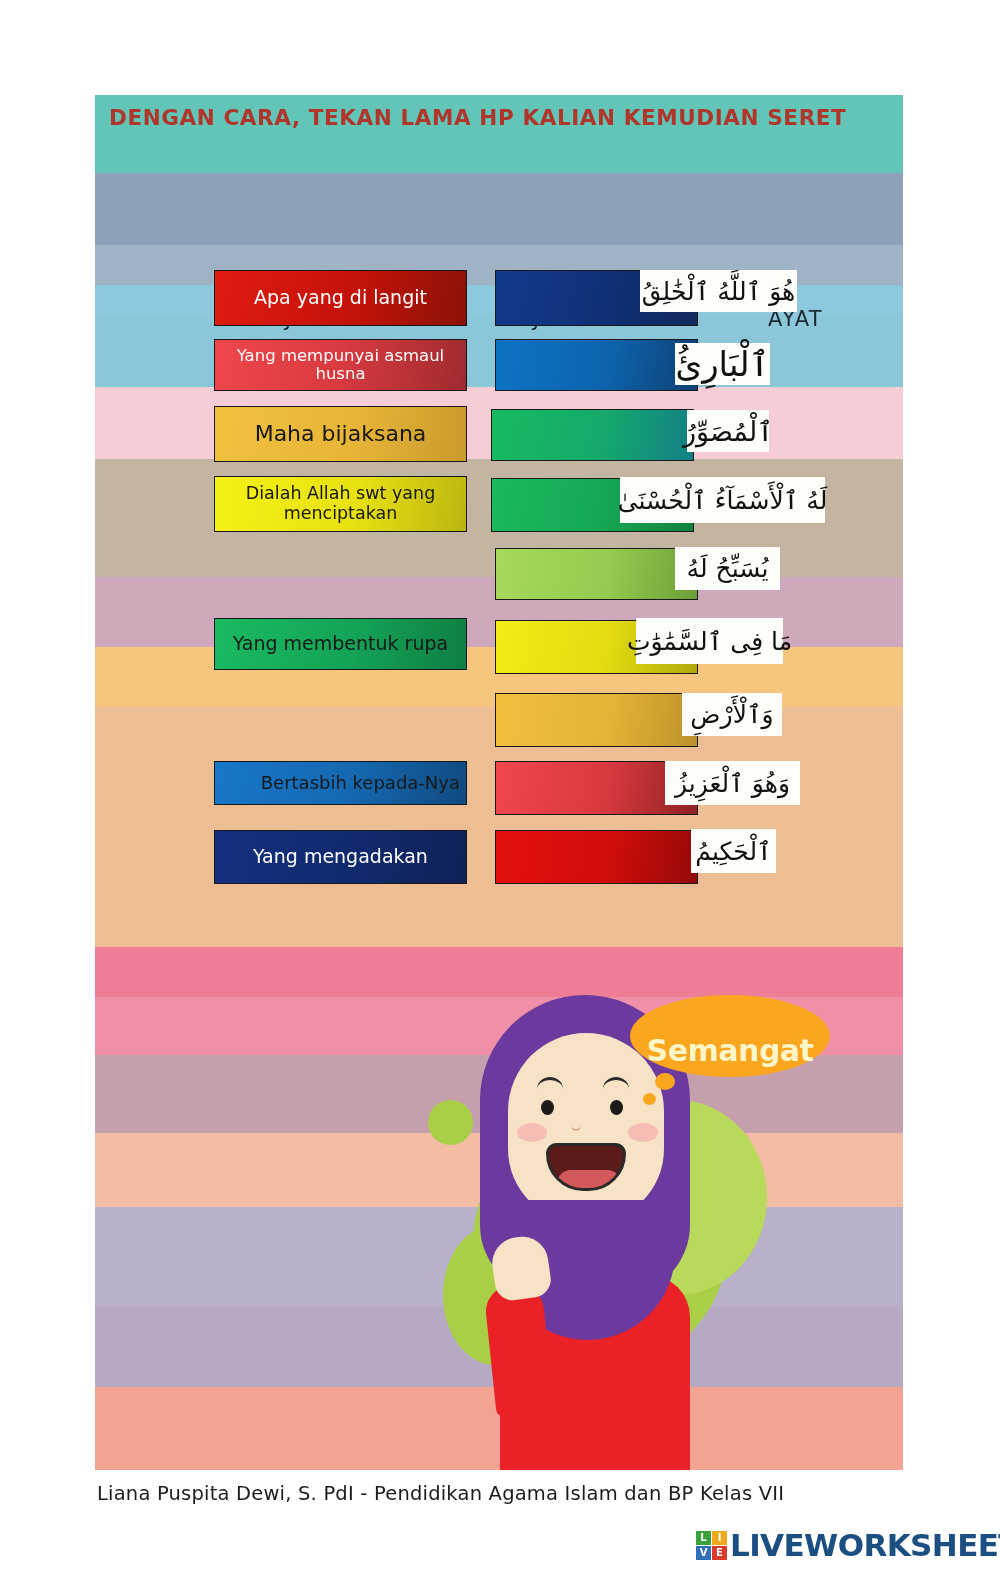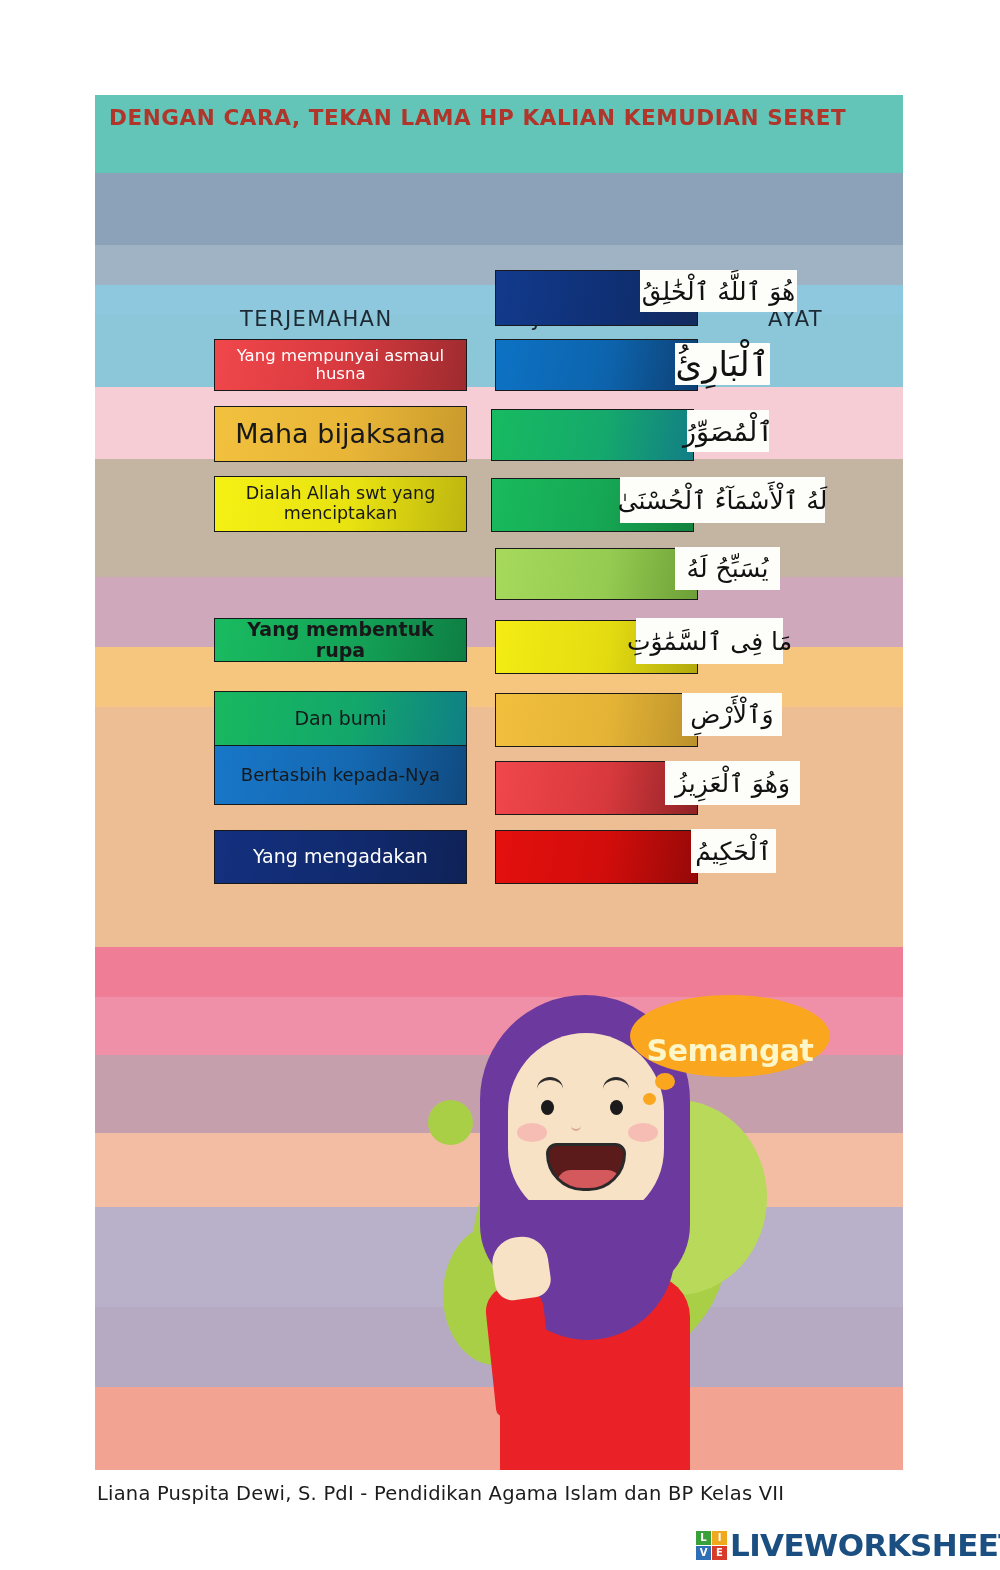--- a/index.html
+++ b/index.html
@@ -180,71 +180,71 @@
     <div class="stripe" style="top:1292px;height:90px;background:#f3a391;"></div>
 
     <div id="heading">
       <span class="hline">DENGAN CARA, TEKAN LAMA HP KALIAN KEMUDIAN SERET</span>
     </div>
 
     <div class="colhead" id="ch-terjemahan">TERJEMAHAN</div>
     <div class="colhead" id="ch-jawaban">JAWABAN</div>
     <div class="colhead" id="ch-ayat">AYAT</div>
 
+    <div class="term-chip" style="top:175px;height:56px;background:linear-gradient(100deg,#e01b12 0%,#c41209 55%,#8b1208 100%);color:#fff;font-size:19px;">
+      <span>Apa yang di langit</span>
+    </div>
     <div class="ans-box" style="top:175px;height:56px;background:linear-gradient(100deg,#123a8c 0%,#0f2f73 60%,#132b5e 100%);"></div>
     <div class="ayat-box" style="left:545px;top:175px;width:157px;height:42px;font-size:25px;">
       <span>هُوَ ٱللَّهُ ٱلْخَٰلِقُ</span>
     </div>
 
     <div class="term-chip" style="top:244px;height:52px;background:linear-gradient(100deg,#f0474b 0%,#d83a3f 50%,#9e2b2f 100%);color:#fff;font-size:16.5px;">
       <span>Yang mempunyai asmaul husna</span>
     </div>
     <div class="ans-box" style="top:244px;height:52px;background:linear-gradient(100deg,#0d72c4 0%,#0d64ad 55%,#0e3f73 100%);"></div>
     <div class="ayat-box" style="left:580px;top:248px;width:95px;height:42px;font-size:34px;">
       <span>ٱلْبَارِئُ</span>
     </div>
 
-    <div class="term-chip" style="top:311px;height:56px;background:linear-gradient(100deg,#f2c13e 0%,#e8b537 55%,#c99a2c 100%);color:#17181a;font-size:27px;">
+    <div class="term-chip" style="top:311px;height:56px;background:linear-gradient(100deg,#f2c13e 0%,#e8b537 55%,#c99a2c 100%);color:#17181a;font-size:22px;">
       <span>Maha bijaksana</span>
     </div>
     <div class="ans-box" style="top:314px;height:52px;left:396px;background:linear-gradient(100deg,#17ba60 0%,#15a96c 55%,#127e86 100%);"></div>
     <div class="ayat-box" style="left:592px;top:315px;width:82px;height:42px;font-size:27px;">
       <span>ٱلْمُصَوِّرُ</span>
     </div>
 
     <div class="term-chip" style="top:381px;height:56px;background:linear-gradient(100deg,#f5f114 0%,#e8e211 55%,#bdb510 100%);color:#17181a;font-size:17.5px;">
       <span>Dialah Allah swt yang menciptakan</span>
     </div>
     <div class="ans-box" style="top:383px;height:54px;left:396px;background:linear-gradient(100deg,#19ba5d 0%,#16a754 55%,#11823e 100%);"></div>
     <div class="ayat-box" style="left:525px;top:382px;width:205px;height:46px;font-size:25px;">
       <span>لَهُ ٱلْأَسْمَآءُ ٱلْحُسْنَىٰ</span>
     </div>
 
     <div class="ans-box" style="top:453px;height:52px;left:400px;background:linear-gradient(100deg,#a6d95c 0%,#95cb51 55%,#6c9f37 100%);"></div>
     <div class="ayat-box" style="left:580px;top:452px;width:105px;height:43px;font-size:25px;">
       <span>يُسَبِّحُ لَهُ</span>
     </div>
 
-    <div class="term-chip" style="top:523px;height:44px;background:linear-gradient(100deg,#19bb60 0%,#14a357 55%,#0e7e43 100%);color:#17181a;font-size:19px;font-weight:bold;">
+    <div class="term-chip" style="top:523px;height:52px;background:linear-gradient(100deg,#19bb60 0%,#14a357 55%,#0e7e43 100%);color:#17181a;font-size:19px;">
       <span>Yang membentuk rupa</span>
     </div>
     <div class="ans-box" style="top:525px;height:54px;left:400px;background:linear-gradient(100deg,#f4ec13 0%,#e4dc11 55%,#b1a90d 100%);"></div>
     <div class="ayat-box" style="left:541px;top:523px;width:147px;height:46px;font-size:25px;">
       <span>مَا فِى ٱلسَّمَٰوَٰتِ</span>
     </div>
 
-    <div class="term-chip" style="top:596px;height:56px;background:linear-gradient(100deg,#18b85f 0%,#13a76b 55%,#0f7f86 100%);color:#17181a;font-size:19px;">
-      <span>Dan bumi</span>
-    </div>
     <div class="ans-box" style="top:598px;height:54px;left:400px;background:linear-gradient(100deg,#f2bf3d 0%,#e5b436 55%,#bb912b 100%);"></div>
     <div class="ayat-box" style="left:587px;top:598px;width:100px;height:43px;font-size:25px;">
       <span>وَٱلْأَرْضِ</span>
     </div>
 
-    <div class="term-chip" style="top:650px;height:60px;background:linear-gradient(100deg,#1877c9 0%,#1568b0 55%,#104a80 100%);color:#17181a;font-size:18px;">
+    <div class="term-chip" style="top:666px;height:44px;background:linear-gradient(100deg,#1877c9 0%,#1568b0 55%,#104a80 100%);color:#17181a;font-size:18px;justify-content:flex-end;">
       <span>Bertasbih kepada-Nya</span>
     </div>
     <div class="ans-box" style="top:666px;height:54px;left:400px;background:linear-gradient(100deg,#f0474b 0%,#d8393d 55%,#8f2225 100%);"></div>
     <div class="ayat-box" style="left:570px;top:666px;width:135px;height:44px;font-size:25px;">
       <span>وَهُوَ ٱلْعَزِيزُ</span>
     </div>
 
     <div class="term-chip" style="top:735px;height:54px;background:linear-gradient(100deg,#14307f 0%,#112a6e 55%,#0f2257 100%);color:#fff;font-size:19px;">
       <span>Yang mengadakan</span>
     </div>

